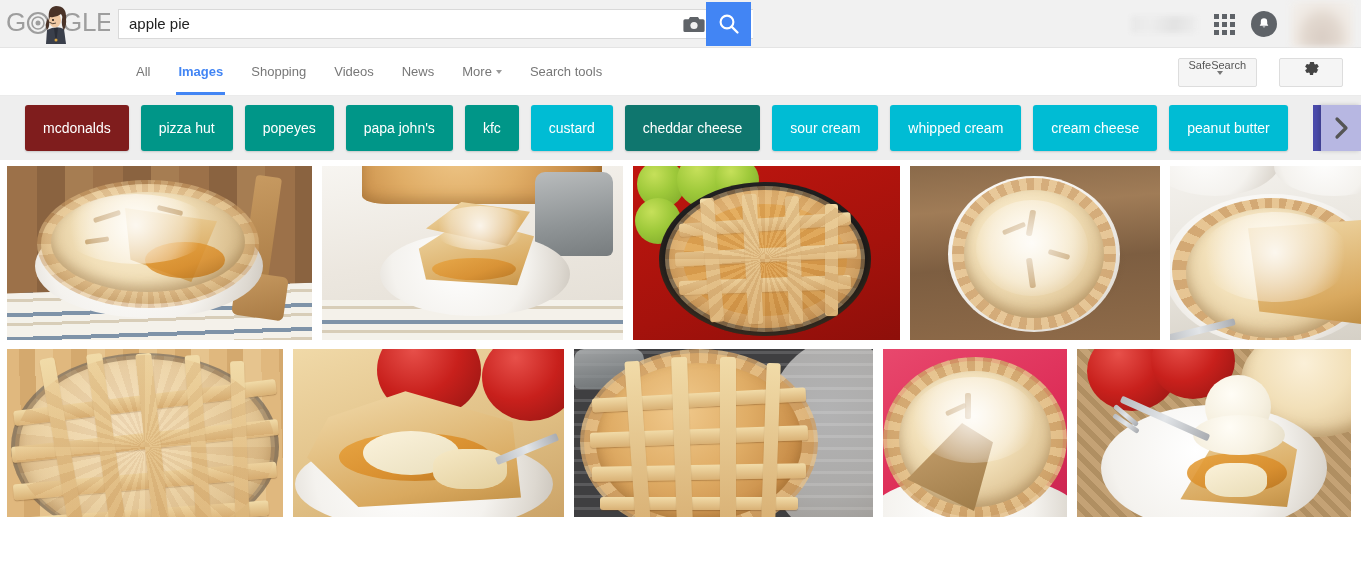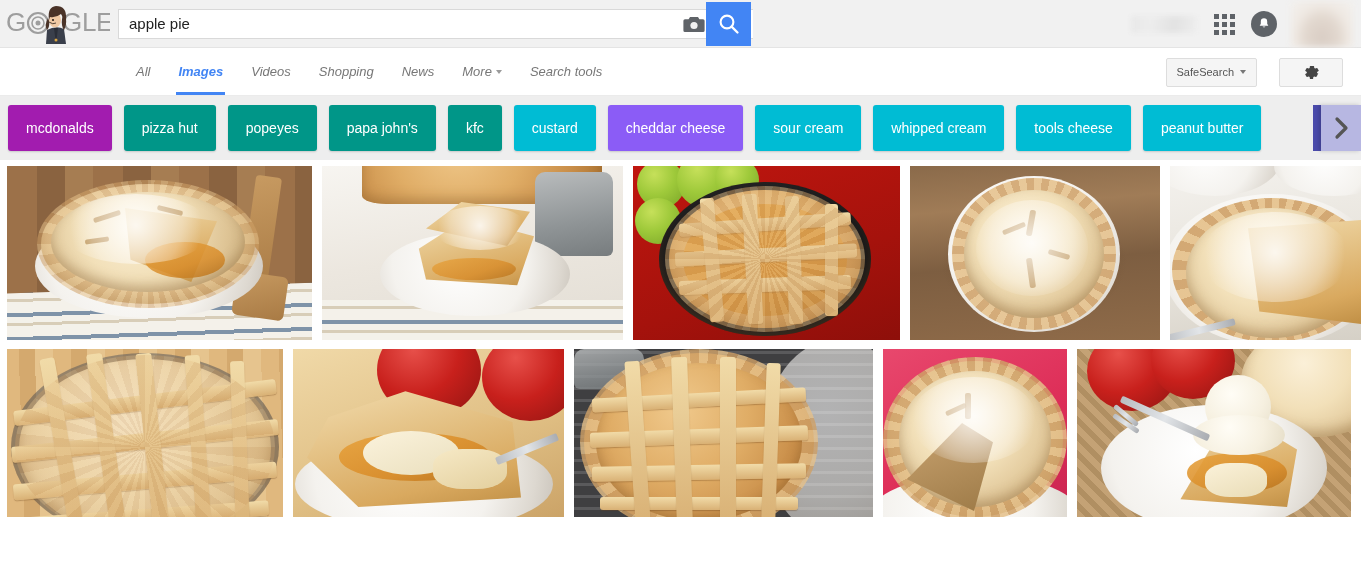--- a/index.html
+++ b/index.html
@@ -111,21 +111,20 @@
     position: relative;
     display: flex;
     align-items: flex-end;
     border-bottom: 1px solid #ebebeb;
   }
   #tabs {
     display: flex;
     margin-left: 122px;
     height: 100%;
     align-items: center;
-    font-style: italic;
   }
   .tab {
     font-size: 13px;
     color: #777;
     padding: 0 14px;
     height: 46px;
     line-height: 46px;
     cursor: pointer;
     white-space: nowrap;
     position: relative;
@@ -150,24 +149,25 @@
     right: 18px; top: 0; height: 48px;
     display: flex; align-items: center; gap: 22px;
   }
   .nav-btn {
     background: #f5f5f5;
     border: 1px solid #ddd;
     border-radius: 2px;
     height: 29px;
     font-size: 11px;
     color: #555;
-    display: flex; align-items: center; justify-content: center;
+    display: flex; align-items: center; 
     padding: 0 10px;
     cursor: pointer;
     font-family: "Liberation Sans", sans-serif;
+    flex-direction: column;
   }
   #safesearch-btn .caret {
     display: inline-block;
     margin-left: 6px;
     border-left: 3.5px solid transparent;
     border-right: 3.5px solid transparent;
     border-top: 4px solid #777;
     vertical-align: middle;
   }
   #settings-btn { width: 64px; }
@@ -409,70 +409,70 @@
       </svg>
     </div>
     <div id="avatar"></div>
   </div>
 </div>
 
 <div id="navbar">
   <div id="tabs">
     <div class="tab"><span>All</span></div>
     <div class="tab active" style="color: rgb(66, 133, 244);"><span>Images</span></div>
+    <div class="tab"><span>Shopping</span></div>
     <div class="tab"><span>Videos</span></div>
-    <div class="tab"><span>Shopping</span></div>
     <div class="tab"><span>News</span></div>
     <div class="tab"><span>More</span><span class="caret"></span></div>
     <div class="tab"><span>Search tools</span></div>
   </div>
   <div id="nav-right">
     <div class="nav-btn" id="safesearch-btn">
       <span>SafeSearch</span>
       <span class="caret"></span>
     </div>
     <div class="nav-btn" id="settings-btn">
       <svg width="19" height="19" viewBox="0 0 20 20">
         <path fill="#444" d="M10 6.6a3.4 3.4 0 1 0 0 6.8 3.4 3.4 0 0 0 0-6.8zm0 5.1a1.7 1.7 0 1 1 0-3.4 1.7 1.7 0 0 1 0 3.4z"></path>
         <path fill="#444" d="M17.4 11.5l-1.5-.9a6.2 6.2 0 0 0 0-1.2l1.5-.9a.5.5 0 0 0 .2-.6l-1.4-2.4a.5.5 0 0 0-.6-.2l-1.7.6a6.3 6.3 0 0 0-1-.6l-.2-1.8a.5.5 0 0 0-.5-.4H8.8a.5.5 0 0 0-.5.4l-.2 1.8c-.36.16-.7.36-1 .6l-1.7-.6a.5.5 0 0 0-.6.2L3.4 7.9a.5.5 0 0 0 .2.6l1.5.9a6.2 6.2 0 0 0 0 1.2l-1.5.9a.5.5 0 0 0-.2.6l1.4 2.4a.5.5 0 0 0 .6.2l1.7-.6c.3.24.64.44 1 .6l.2 1.8a.5.5 0 0 0 .5.4h2.4a.5.5 0 0 0 .5-.4l.2-1.8c.36-.16.7-.36 1-.6l1.7.6a.5.5 0 0 0 .6-.2l1.4-2.4a.5.5 0 0 0-.2-.6z"></path>
       </svg>
     </div>
   </div>
 </div>
 
 <div id="chips-bar">
-  <div class="chip" style="background: #a21caf;">
+  <div class="chip" style="background: #7f1d1d; margin-left: 17px;">
       <span>mcdonalds</span>
     </div>
   <div class="chip" style="background: rgb(0, 150, 136);">
       <span>pizza hut</span>
     </div>
   <div class="chip" style="background: rgb(0, 150, 136);">
       <span>popeyes</span>
     </div>
   <div class="chip" style="background: rgb(0, 150, 136);">
       <span>papa john's</span>
     </div>
   <div class="chip" style="background: rgb(0, 150, 136);">
       <span>kfc</span>
     </div>
   <div class="chip" style="background: rgb(0, 188, 212); align-items: center;">
       <span>custard</span>
     </div>
-  <div class="chip" style="background: #8b5cf6;">
+  <div class="chip" style="background: #0f766e;">
       <span>cheddar cheese</span>
     </div>
   <div class="chip" style="background: rgb(0, 188, 212);">
       <span>sour cream</span>
     </div>
   <div class="chip" style="background: rgb(0, 188, 212);">
       <span>whipped cream</span>
     </div>
   <div class="chip" style="background: rgb(0, 188, 212);">
-      <span>tools cheese</span>
+      <span>cream cheese</span>
     </div>
   <div class="chip" style="background: rgb(0, 188, 212);">
       <span>peanut butter</span>
     </div>
 
   <div id="chip-next-edge"></div>
   <div id="chip-next" style="background: rgb(183, 183, 226);">
     <svg width="20" height="26" viewBox="0 0 20 26">
       <polyline points="6,4 15,13 6,22" fill="none" stroke="#555" stroke-width="3.2" stroke-linecap="round" stroke-linejoin="round"></polyline>
     </svg>

